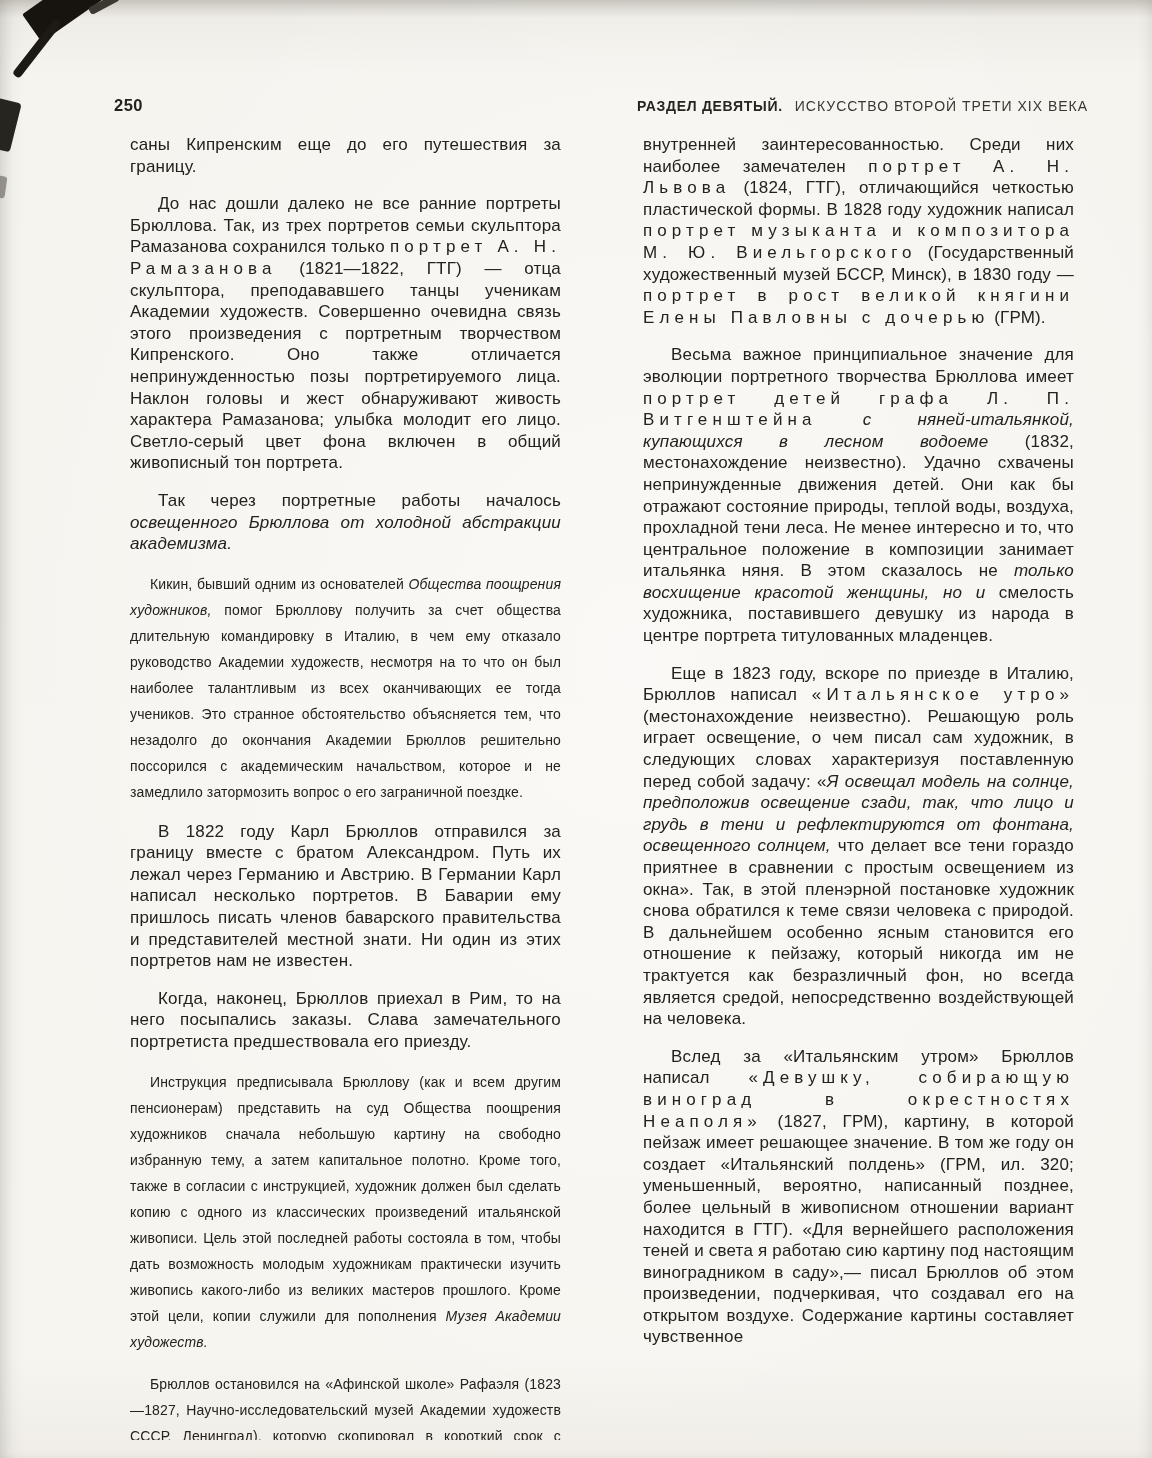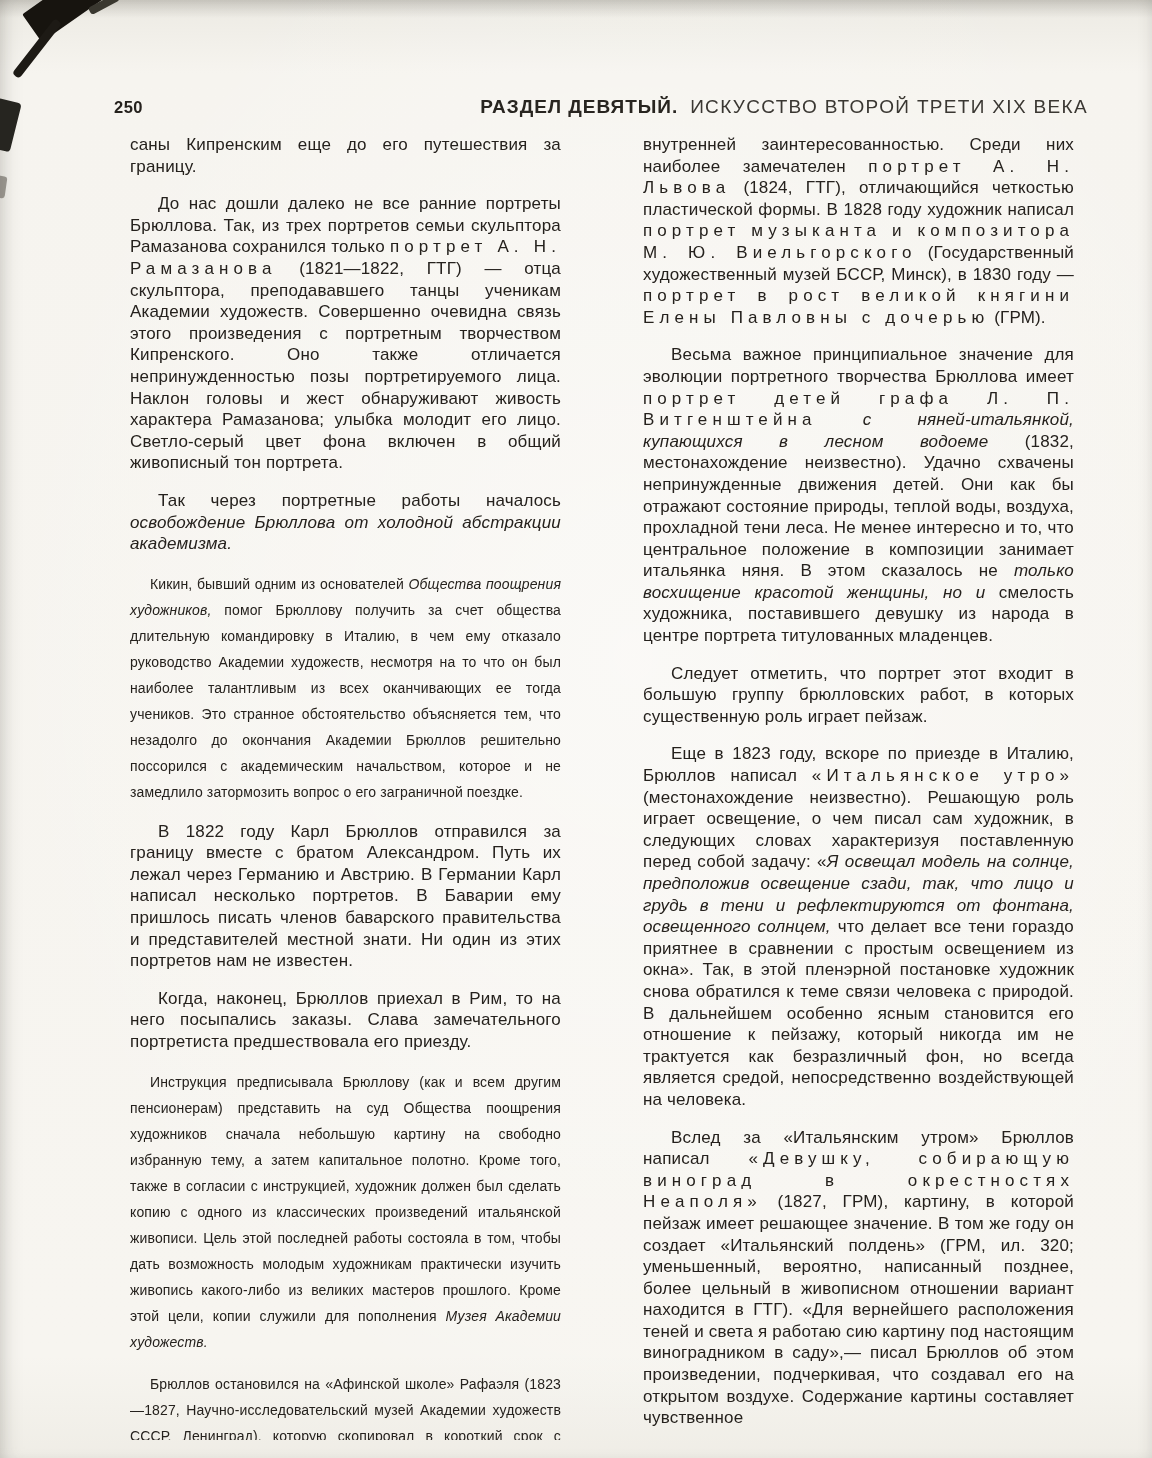--- a/index.html
+++ b/index.html
@@ -18,21 +18,21 @@
   .artifact{position:absolute;background:#17140f;}
   .a1{left:24px;top:-14px;width:88px;height:34px;transform:rotate(-35deg);border-radius:2px;}
   .a2{left:2px;top:44px;width:70px;height:9px;transform:rotate(-52deg);border-radius:4px;background:#1d1a15;}
   .a3{left:-9px;top:100px;width:25px;height:50px;transform:rotate(14deg);border-radius:4px;background:#262520;}
   .a4{left:88px;top:0px;width:32px;height:8px;transform:rotate(-28deg);background:#3a3830;border-radius:3px;}
   .a5{left:-4px;top:176px;width:10px;height:22px;transform:rotate(8deg);background:#555149;border-radius:3px;opacity:.55;}
 
   .page-header{position:absolute;top:64px;left:114px;right:64px;
     display:flex;justify-content:space-between;align-items:baseline;margin-top:32px;}
   .pagenum{font-weight:bold;font-size:16.5px;letter-spacing:.03em;}
-  .running{font-size:19px;letter-spacing:.07em;color:#3a3732;white-space:nowrap;}
+  .running{font-size:14px;letter-spacing:.07em;color:#3a3732;white-space:nowrap;}
   .running .sec{font-weight:bold;color:#282520;margin-right:12px;letter-spacing:.05em;}
 
   .columns{position:absolute;top:118px;left:114px;width:976px;height:1322px;
     display:flex;gap:50px;overflow:hidden;}
   .col{width:463px;}
   .col p{margin:16px;text-indent:28px;text-align:justify;
     font-size:17px;line-height:21.6px;letter-spacing:.01em;}
   .col p.noind{text-indent:0;}
   .col p.small{font-size:14px;line-height:26px;text-indent:20px;}
   .sp{letter-spacing:.30em;}
@@ -52,27 +52,26 @@
   <span class="pagenum">250</span>
   <span class="running">
     <span class="sec">РАЗДЕЛ ДЕВЯТЫЙ.</span><span>ИСКУССТВО ВТОРОЙ ТРЕТИ XIX ВЕКА</span>
   </span>
 </header>
 
 <main class="columns">
   <div class="col" id="col-left">
       <p class="noind"><span>саны Кипренским еще до его путешествия за границу.</span></p>
       <p><span>До нас дошли далеко не все ранние портреты Брюллова. Так, из трех портретов семьи скульптора Рамазанова сохранился только </span><span class="sp">портрет А. Н. Рамазанова</span><span> (1821—1822, ГТГ) — отца скульптора, преподававшего танцы ученикам Академии художеств. Совершенно очевидна связь этого произведения с портретным творчеством Кипренского. Оно также отличается непринужденностью позы портретируемого лица. Наклон головы и жест обнаруживают живость характера Рамазанова; улыбка молодит его лицо. Светло-серый цвет фона включен в общий живописный тон портрета.</span></p>
-      <p><span>Так через портретные работы началось </span><span class="i">освобождение Брюллова от холодной абстракции академизма.</span></p>
+      <p><span>Так через портретные работы началось </span><span class="i">освещенного Брюллова от холодной абстракции академизма.</span></p>
       <p class="small"><span>Кикин, бывший одним из основателей </span><span class="i">Общества поощрения художников,</span><span> помог Брюллову получить за счет общества длительную командировку в Италию, в чем ему отказало руководство Академии художеств, несмотря на то что он был наиболее талантливым из всех оканчивающих ее тогда учеников. Это странное обстоятельство объясняется тем, что незадолго до окончания Академии Брюллов решительно поссорился с академическим начальством, которое и не замедлило затормозить вопрос о его заграничной поездке.</span></p>
       <p><span>В 1822 году Карл Брюллов отправился за границу вместе с братом Александром. Путь их лежал через Германию и Австрию. В Германии Карл написал несколько портретов. В Баварии ему пришлось писать членов баварского правительства и представителей местной знати. Ни один из этих портретов нам не известен.</span></p>
       <p><span>Когда, наконец, Брюллов приехал в Рим, то на него посыпались заказы. Слава замечательного портретиста предшествовала его приезду.</span></p>
       <p class="small"><span>Инструкция предписывала Брюллову (как и всем другим пенсионерам) представить на суд Общества поощрения художников сначала небольшую картину на свободно избранную тему, а затем капитальное полотно. Кроме того, также в согласии с инструкцией, художник должен был сделать копию с одного из классических произведений итальянской живописи. Цель этой последней работы состояла в том, чтобы дать возможность молодым художникам практически изучить живопись какого-либо из великих мастеров прошлого. Кроме этой цели, копии служили для пополнения </span><span class="i">Музея Академии художеств.</span></p>
       <p class="small"><span>Брюллов остановился на «Афинской школе» Рафаэля (1823—1827, Научно-исследовательский музей Академии художеств СССР, Ленинград), которую скопировал в короткий срок с предельным совершенством в смысле близости к оригиналу, что было засвидетельствовано рядом тогдашних художественных авторитетов.</span></p>
     </div>
   <div class="col" id="col-right">
       <p class="noind"><span>внутренней заинтересованностью. Среди них наиболее замечателен </span><span class="sp">портрет А. Н. Львова</span><span> (1824, ГТГ), отличающийся четкостью пластической формы. В 1828 году художник написал </span><span class="sp">портрет музыканта и композитора М. Ю. Виельгорского</span><span> (Государственный художественный музей БССР, Минск), в 1830 году — </span><span class="sp">портрет в рост великой княгини Елены Павловны с дочерью</span><span> (ГРМ).</span></p>
       <p><span>Весьма важное принципиальное значение для эволюции портретного творчества Брюллова имеет </span><span class="sp">портрет детей графа Л. П. Витгенштейна</span><span class="i"> с няней-итальянкой, купающихся в лесном водоеме</span><span> (1832, местонахождение неизвестно). Удачно схвачены непринужденные движения детей. Они как бы отражают состояние природы, теплой воды, воздуха, прохладной тени леса. Не менее интересно и то, что центральное положение в композиции занимает итальянка няня. В этом сказалось не </span><span class="i">только восхищение красотой женщины, но и</span><span> смелость художника, поставившего девушку из народа в центре портрета титулованных младенцев.</span></p>
-      <p><span>Следует отметить, что портрет этот входит в большую группу брюлловских работ, в которых существенную роль играет пейзаж.</span></p>
       <p><span>Еще в 1823 году, вскоре по приезде в Италию, Брюллов написал </span><span class="sp">«Итальянское утро»</span><span> (местонахождение неизвестно). Решающую роль играет освещение, о чем писал сам художник, в следующих словах характеризуя поставленную перед собой задачу: «</span><span class="i">Я освещал модель на солнце, предположив освещение сзади, так, что лицо и грудь в тени и рефлектируются от фонтана, освещенного солнцем,</span><span> что делает все тени гораздо приятнее в сравнении с простым освещением из окна». Так, в этой пленэрной постановке художник снова обратился к теме связи человека с природой. В дальнейшем особенно ясным становится его отношение к пейзажу, который никогда им не трактуется как безразличный фон, но всегда является средой, непосредственно воздействующей на человека.</span></p>
       <p><span>Вслед за «Итальянским утром» Брюллов написал </span><span class="sp">«Девушку, собирающую виноград в окрестностях Неаполя»</span><span> (1827, ГРМ), картину, в которой пейзаж имеет решающее значение. В том же году он создает «Итальянский полдень» (ГРМ, ил. 320; уменьшенный, вероятно, написанный позднее, более цельный в живописном отношении вариант находится в ГТГ). «Для вернейшего расположения теней и света я работаю сию картину под настоящим виноградником в саду»,— писал Брюллов об этом произведении, подчеркивая, что создавал его на открытом воздухе. Содержание картины составляет чувственное</span></p>
     </div>
 </main>
 
 </body></html>

